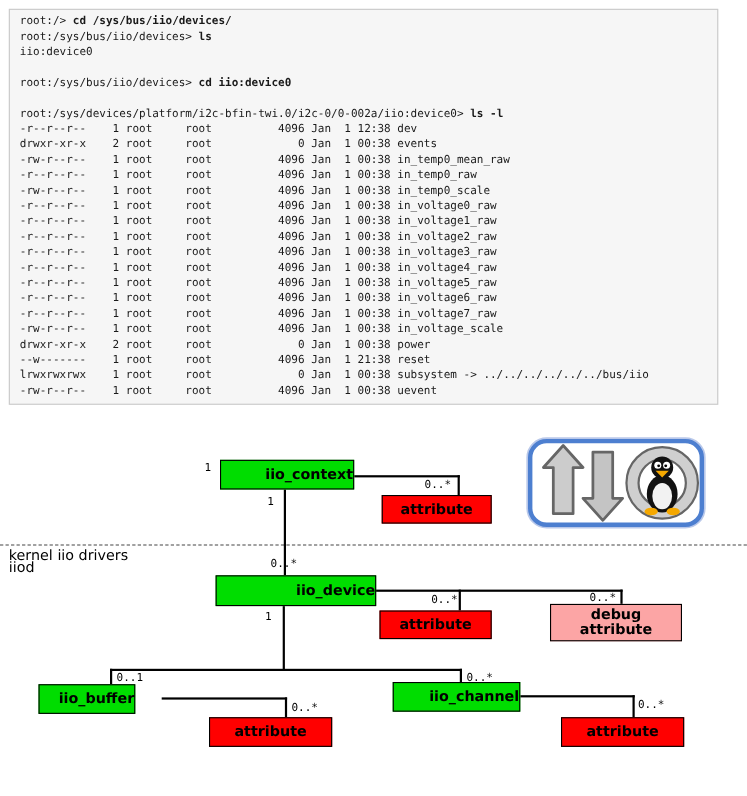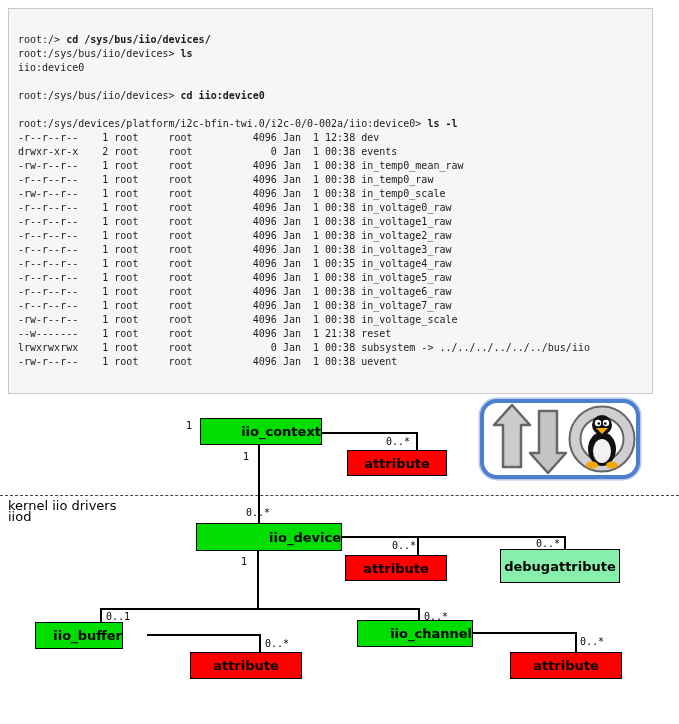--- a/index.html
+++ b/index.html
@@ -5,39 +5,39 @@
   html,body{margin:0;padding:0;}
   body{
     width:679px;height:724px;background:#ffffff;
     font-family:"DejaVu Sans",sans-serif;
     position:relative;overflow:hidden;color:#000;
   }
   
   .terminal{
     position:absolute;left:8px;top:8px;width:645px;
     background:#f6f6f6;border:1px solid #c9c9c9;
-    padding:24px 9px;box-sizing:border-box;
+    padding:4px 9px;box-sizing:border-box;
   }
   .term-line{
     font-family:"DejaVu Sans Mono",monospace;
     font-size:10px;line-height:14px;min-height:14px;
     white-space:pre;color:#1a1a1a;
   }
   .term-line .b{font-weight:bold;}
 
   
   .diagram{position:absolute;left:0;top:395px;width:679px;height:329px;}
   .cbox{
     position:absolute;border:1px solid #000;box-sizing:border-box;
     display:flex;align-items:center;justify-content:center;
     font-weight:bold;font-size:13px;text-align:center;color:#000;
   }
   .green{background:#00dd00;justify-content:flex-end;}
   .red{background:#ff0000;}
-  .yellow{background:#86efac;flex-direction:row;line-height:13px;}
+  .yellow{background:#fca5a5;flex-direction:column;line-height:13px;}
   .ln{position:absolute;background:#000;}
   .mult{
     position:absolute;font-family:"DejaVu Sans Mono",monospace;
     font-size:10px;color:#000;white-space:pre;
   }
   .dashsep{position:absolute;left:0;top:100px;width:679px;height:0;border-top:1px dashed #444;}
   .seclabel{position:absolute;font-size:13px;color:#000;}
   .logo{position:absolute;left:478px;top:2px;width:164px;height:84px;}
 </style>
 </head>
@@ -54,25 +54,26 @@
       <div class="term-line"><span>root:/sys/devices/platform/i2c-bfin-twi.0/i2c-0/0-002a/iio:device0&gt; </span><span class="b">ls -l</span></div>
       <div class="term-line"><span>-r--r--r--    1 root     root          4096 Jan  1 12:38 dev</span></div>
       <div class="term-line"><span>drwxr-xr-x    2 root     root             0 Jan  1 00:38 events</span></div>
       <div class="term-line"><span>-rw-r--r--    1 root     root          4096 Jan  1 00:38 in_temp0_mean_raw</span></div>
       <div class="term-line"><span>-r--r--r--    1 root     root          4096 Jan  1 00:38 in_temp0_raw</span></div>
       <div class="term-line"><span>-rw-r--r--    1 root     root          4096 Jan  1 00:38 in_temp0_scale</span></div>
       <div class="term-line"><span>-r--r--r--    1 root     root          4096 Jan  1 00:38 in_voltage0_raw</span></div>
       <div class="term-line"><span>-r--r--r--    1 root     root          4096 Jan  1 00:38 in_voltage1_raw</span></div>
       <div class="term-line"><span>-r--r--r--    1 root     root          4096 Jan  1 00:38 in_voltage2_raw</span></div>
       <div class="term-line"><span>-r--r--r--    1 root     root          4096 Jan  1 00:38 in_voltage3_raw</span></div>
-      <div class="term-line"><span>-r--r--r--    1 root     root          4096 Jan  1 00:35 in_voltage4_raw</span></div>
+      <div class="term-line"><span>-r--r--r--    1 root     root          4096 Jan  1 00:38 in_voltage4_raw</span></div>
       <div class="term-line"><span>-r--r--r--    1 root     root          4096 Jan  1 00:38 in_voltage5_raw</span></div>
       <div class="term-line"><span>-r--r--r--    1 root     root          4096 Jan  1 00:38 in_voltage6_raw</span></div>
       <div class="term-line"><span>-r--r--r--    1 root     root          4096 Jan  1 00:38 in_voltage7_raw</span></div>
       <div class="term-line"><span>-rw-r--r--    1 root     root          4096 Jan  1 00:38 in_voltage_scale</span></div>
+      <div class="term-line"><span>drwxr-xr-x    2 root     root             0 Jan  1 00:38 power</span></div>
       <div class="term-line"><span>--w-------    1 root     root          4096 Jan  1 21:38 reset</span></div>
       <div class="term-line"><span>lrwxrwxrwx    1 root     root             0 Jan  1 00:38 subsystem -&gt; ../../../../../../bus/iio</span></div>
       <div class="term-line"><span>-rw-r--r--    1 root     root          4096 Jan  1 00:38 uevent</span></div>
     </div>
 </div>
 
 <div class="diagram">
 
   <div class="logo">
     <svg width="164" height="84" viewBox="0 0 164 84">

